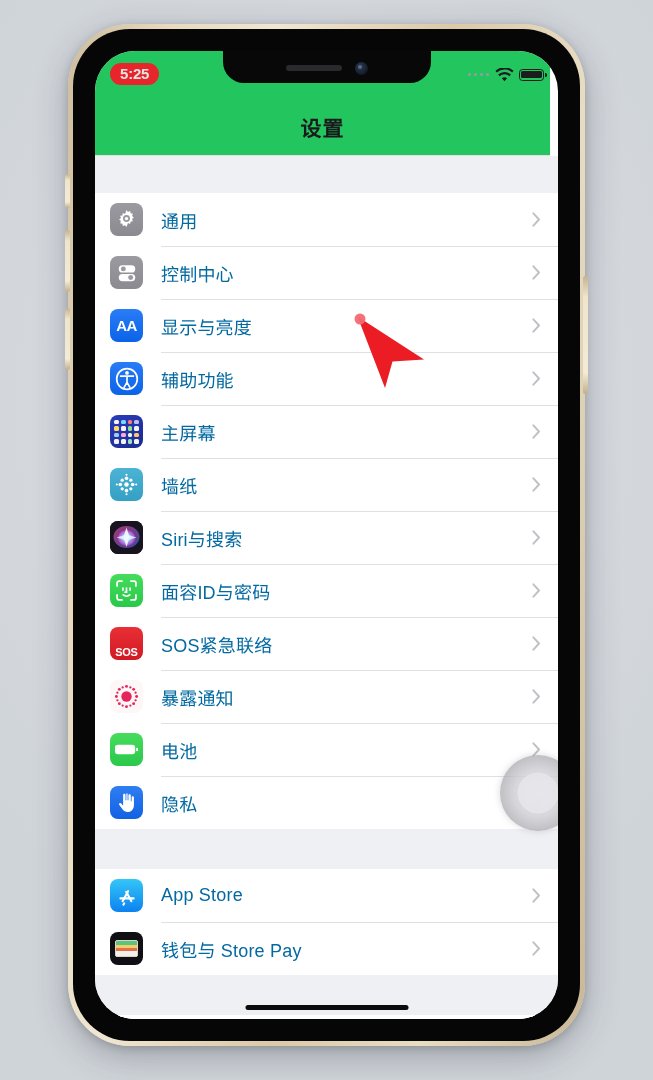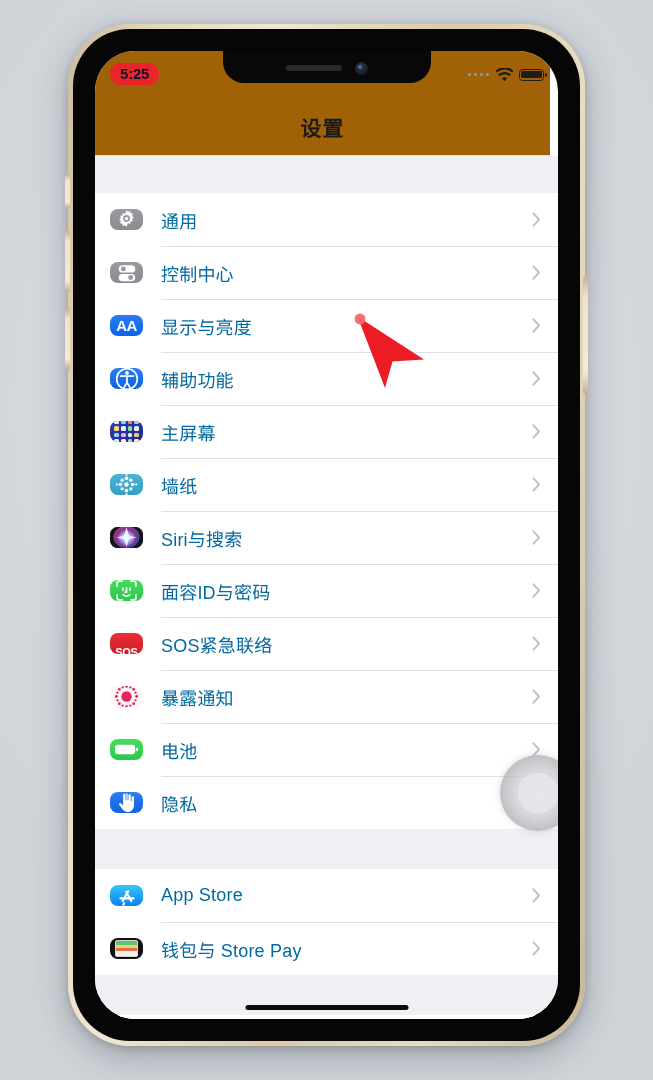--- a/index.html
+++ b/index.html
@@ -136,21 +136,21 @@
     height: 40px;
     z-index: 25;
     display: flex;
     align-items: center;
     justify-content: space-between;
     padding: 0 14px 0 15px;
     box-sizing: border-box;
   }
   .rec-time {
     background: #e8252a;
-    color: #0f172a;
+    color: #e5e5e5;
     font-size: 15px;
     font-weight: bold;
     letter-spacing: -0.2px;
     padding: 2px 10px 3px;
     border-radius: 11px;
     margin-top: 6px;
     line-height: 1.15;
   }
   .status-right {
     display: flex;
@@ -199,21 +199,21 @@
     background: #1c1c1e;
   }
 
   
   .nav-header {
     position: absolute;
     top: 0;
     left: 0;
     right: 8px;
     height: 105px;
-    background: #a16207;
+    background: #22c55e;
     border-bottom: 0.8px solid #dfdfe4;
     box-sizing: border-box;
     display: flex;
     align-items: flex-end;
     justify-content: center;
     padding-bottom: 13px;
     z-index: 18;
     text-align: center;
   }
   .nav-title {
@@ -250,21 +250,21 @@
     content: "";
     position: absolute;
     left: 66px;
     right: 0;
     top: 0;
     height: 0.8px;
     background: #e0e0e4;
   }
   .row-icon {
     width: 33px;
-    height: 21px;
+    height: 33px;
     border-radius: 8px;
     flex: 0 0 33px;
     position: relative;
     overflow: hidden;
     display: flex;
     align-items: center;
     justify-content: center;
   }
   .row-label {
     margin-left: 18px;

